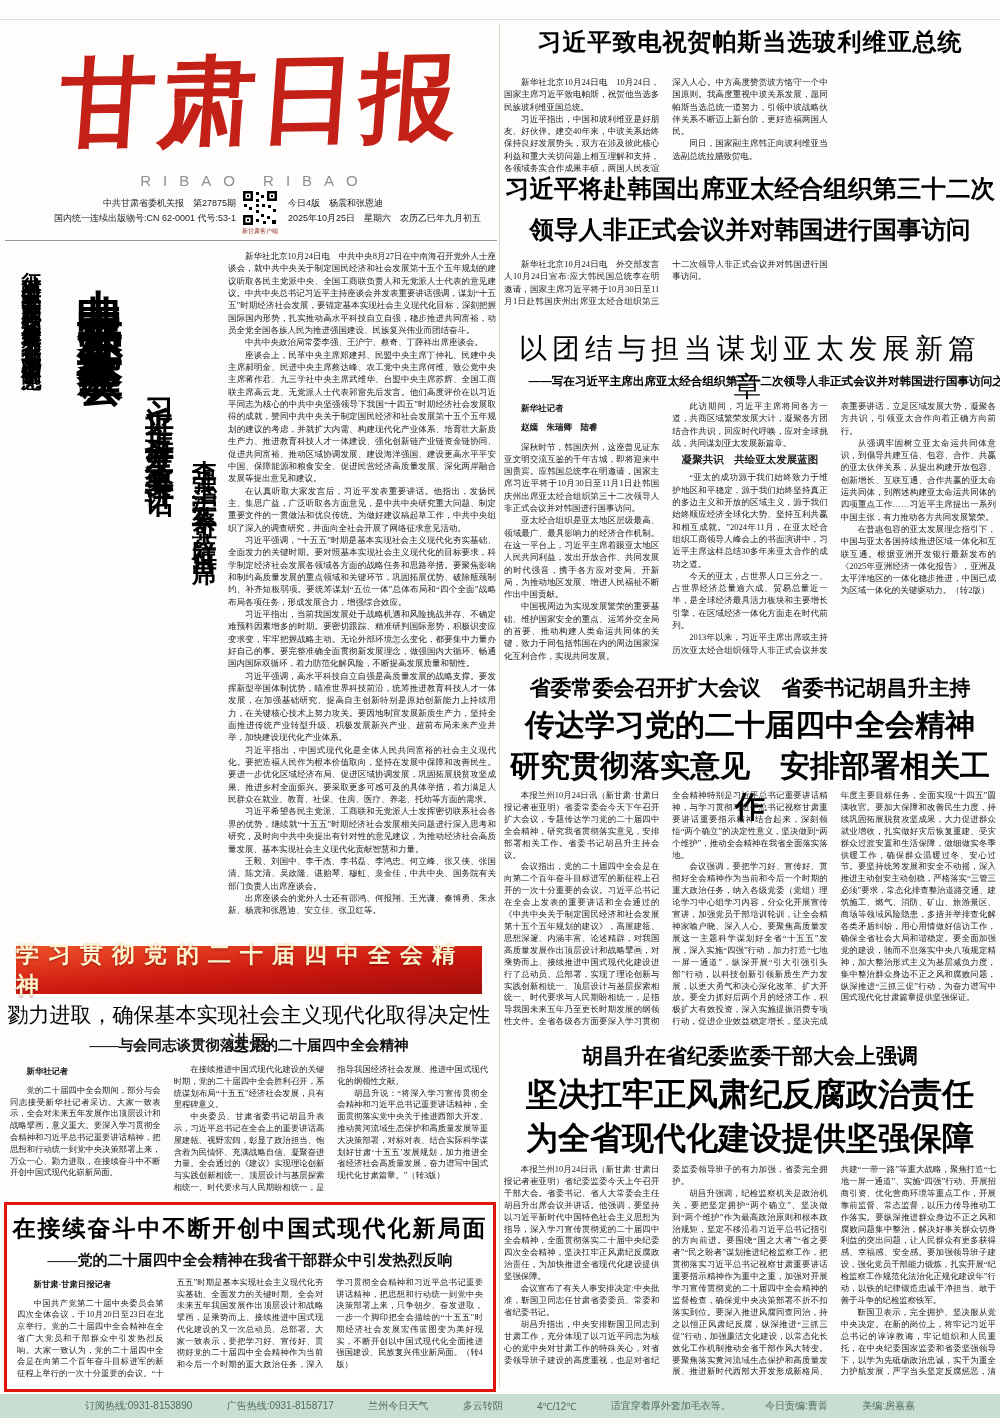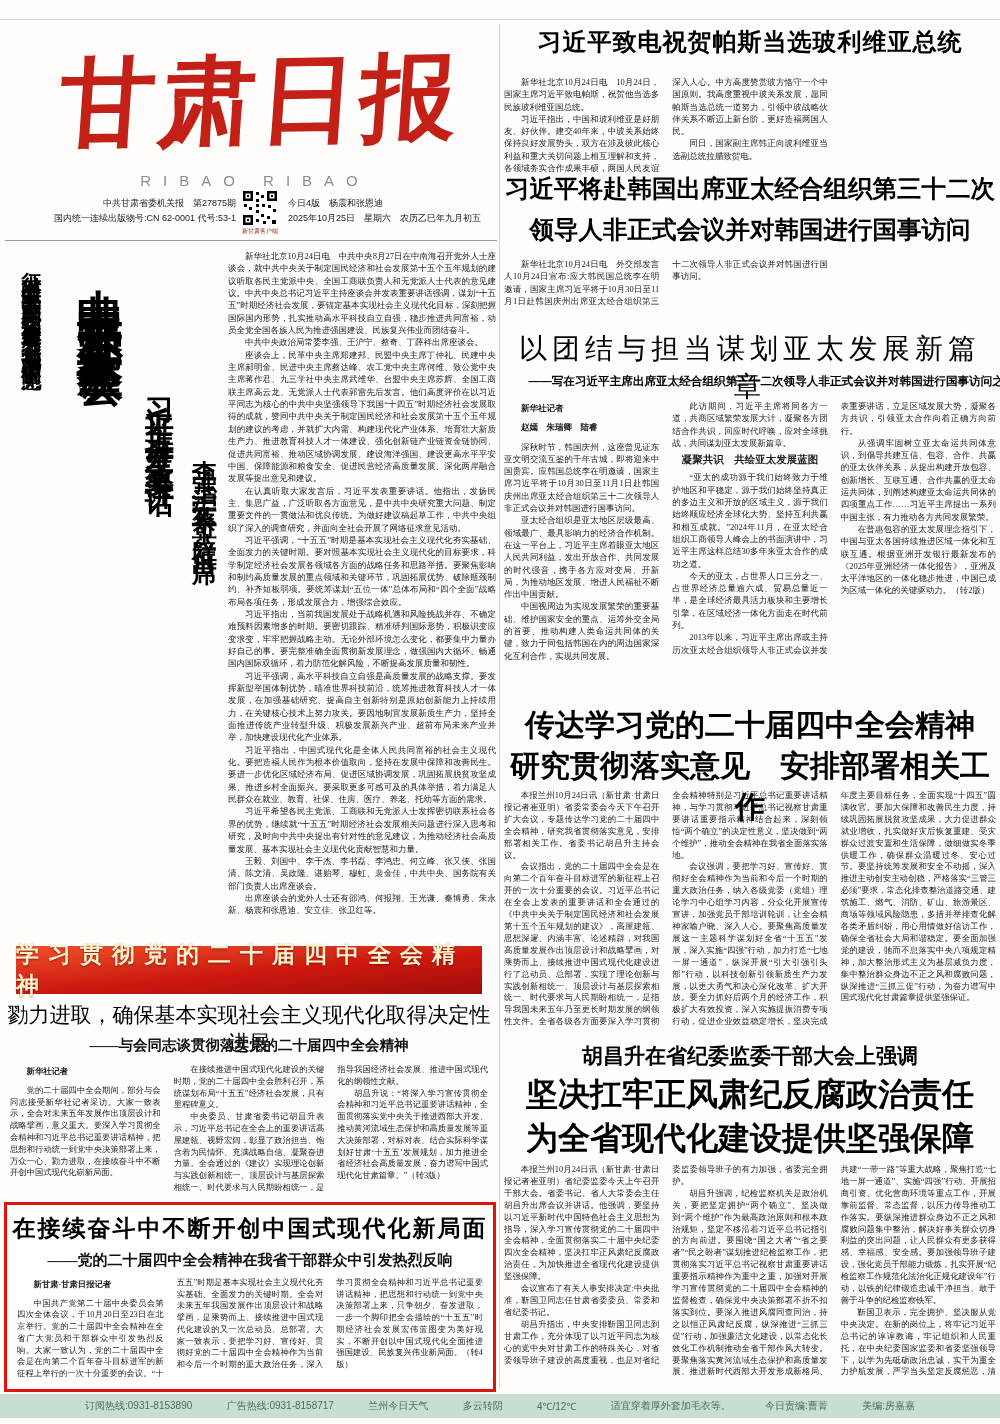--- a/index.html
+++ b/index.html
@@ -182,20 +182,21 @@
       <p>中国视周边为实现发展繁荣的重要基础、维护国家安全的重点、运筹外交全局的首要、推动构建人类命运共同体的关键，致力于同包括韩国在内的周边国家深化互利合作，实现共同发展。</p>
       <p>此访期间，习近平主席将同各方一道，共商区域繁荣发展大计，凝聚各方团结合作共识，回应时代呼唤，应对全球挑战，共同谋划亚太发展新篇章。</p>
       <p class="col-subhead">凝聚共识　共绘亚太发展蓝图</p>
       <p>“亚太的成功源于我们始终致力于维护地区和平稳定，源于我们始终坚持真正的多边主义和开放的区域主义，源于我们始终顺应经济全球化大势、坚持互利共赢和相互成就。”2024年11月，在亚太经合组织工商领导人峰会上的书面演讲中，习近平主席这样总结30多年来亚太合作的成功之道。</p>
       <p>今天的亚太，占世界人口三分之一、占世界经济总量逾六成、贸易总量近一半，是全球经济最具活力板块和主要增长引擎，在区域经济一体化方面走在时代前列。</p>
       <p>2013年以来，习近平主席出席或主持历次亚太经合组织领导人非正式会议并发表重要讲话，立足区域发展大势，凝聚各方共识，引领亚太合作向着正确方向前行。</p>
       <p>从强调牢固树立亚太命运共同体意识，到倡导共建互信、包容、合作、共赢的亚太伙伴关系，从提出构建开放包容、创新增长、互联互通、合作共赢的亚太命运共同体，到阐述构建亚太命运共同体的四项重点工作……习近平主席提出一系列中国主张，有力推动各方共同发展繁荣。</p>
       <p>在普惠包容的亚太发展理念指引下，中国与亚太各国持续推进区域一体化和互联互通。根据亚洲开发银行最新发布的《2025年亚洲经济一体化报告》，亚洲及太平洋地区的一体化稳步推进，中国已成为区域一体化的关键驱动力。（转2版）</p>
     </div>
 
+  <div class="abs plenum-kicker sans">省委常委会召开扩大会议　省委书记胡昌升主持</div>
   <div class="abs plenum-headline sans">
     <div>传达学习党的二十届四中全会精神</div>
     <div>研究贯彻落实意见　安排部署相关工作</div>
   </div>
   <div class="abs plenum-body colbody">
       <p>本报兰州10月24日讯（新甘肃·甘肃日报记者崔亚明）省委常委会今天下午召开扩大会议，专题传达学习党的二十届四中全会精神，研究我省贯彻落实意见，安排部署相关工作。省委书记胡昌升主持会议。</p>
       <p>会议指出，党的二十届四中全会是在向第二个百年奋斗目标进军的新征程上召开的一次十分重要的会议。习近平总书记在全会上发表的重要讲话和全会通过的《中共中央关于制定国民经济和社会发展第十五个五年规划的建议》，高屋建瓴、思想深邃、内涵丰富、论述精辟，对我国高质量发展作出顶层设计和战略擘画，对乘势而上、接续推进中国式现代化建设进行了总动员、总部署，实现了理论创新与实践创新相统一、顶层设计与基层探索相统一、时代要求与人民期盼相统一，是指导我国未来五年乃至更长时期发展的纲领性文件。全省各级各方面要深入学习贯彻全会精神特别是习近平总书记重要讲话精神，与学习贯彻习近平总书记视察甘肃重要讲话重要指示精神结合起来，深刻领悟“两个确立”的决定性意义，坚决做到“两个维护”，推动全会精神在我省全面落实落地。</p>
       <p>会议强调，要把学习好、宣传好、贯彻好全会精神作为当前和今后一个时期的重大政治任务，纳入各级党委（党组）理论学习中心组学习内容，分众化开展宣传宣讲，加强党员干部培训轮训，让全会精神家喻户晓、深入人心。要聚焦高质量发展这一主题科学谋划好全省“十五五”发展，深入实施“四强”行动，加力打造“七地一屏一通道”，纵深开展“引大引强引头部”行动，以科技创新引领新质生产力发展，以更大勇气和决心深化改革、扩大开放。要全力抓好后两个月的经济工作，积极扩大有效投资，深入实施提振消费专项行动，促进企业效益稳定增长，坚决完成年度主要目标任务，全面实现“十四五”圆满收官。要加大保障和改善民生力度，持续巩固拓展脱贫攻坚成果，大力促进群众就业增收，扎实做好灾后恢复重建、受灾群众过渡安置和生活保障，做细做实冬季供暖工作，确保群众温暖过冬、安心过节。要坚持统筹发展和安全不动摇，深入推进主动创安主动创稳，严格落实“三管三必须”要求，常态化排查整治道路交通、建筑施工、燃气、消防、矿山、旅游景区、商场等领域风险隐患，多措并举排查化解各类矛盾纠纷，用心用情做好信访工作，确保全省社会大局和谐稳定。要全面加强党的建设，驰而不息落实中央八项规定精神，加大整治形式主义为基层减负力度，集中整治群众身边不正之风和腐败问题，纵深推进“三抓三促”行动，为奋力谱写中国式现代化甘肃篇章提供坚强保证。</p>
     </div>
 

